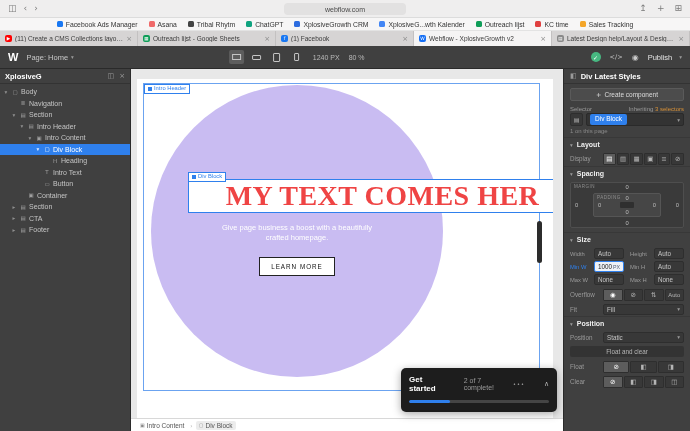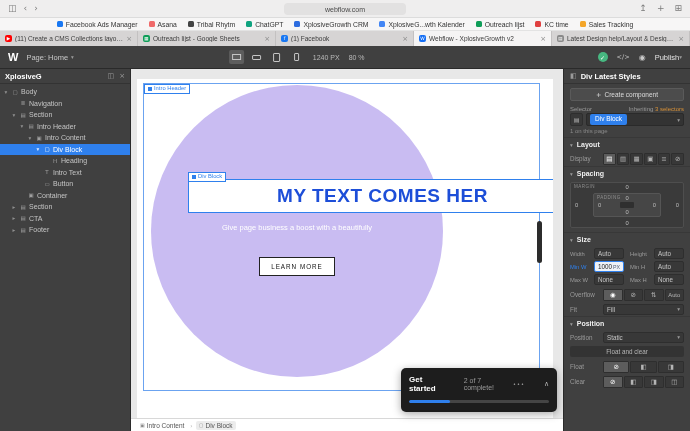--- a/index.html
+++ b/index.html
@@ -42,21 +42,21 @@
   .dev i{display:block;border:1px solid #c6c6c6}
   .i-desktop{width:9px;height:6px}
   .i-laptop{width:9px;height:5px;border-radius:1px}
   .i-tablet{width:7px;height:9px;border-radius:1px}
   .i-phone{width:5px;height:8px;border-radius:1px}
   .metric{color:#b9b9b9;font-size:7px;margin-left:4px}
   .right-group{margin-left:auto;display:flex;align-items:center;gap:9px}
   .check-circle{width:10px;height:10px;border-radius:50%;background:var(--c-green);color:#fff;font-size:6px;display:flex;align-items:center;justify-content:center}
   .code-icon{color:#c9c9c9;font-size:6.5px;font-family:"DejaVu Sans Mono",monospace}
   .eye-icon{color:#c9c9c9;font-size:8px}
-  .publish{color:#e2e2e2;font-size:7.5px;display:flex;align-items:center;gap:0}
+  .publish{color:#e2e2e2;font-size:7.5px;display:flex;align-items:center;gap:7px}
 
   
   .main{flex:1;display:flex;min-height:0}
 
   
   .navigator{width:131px;flex:none;background:#404040;border-right:1px solid #2b2b2b;display:flex;flex-direction:column}
   .nav-header{height:15px;flex:none;display:flex;align-items:center;padding:0 5px;border-bottom:1px solid #333}
   .nav-title{color:#fff;font-size:7.5px;font-weight:bold;flex:1}
   .nav-hicon{color:#9a9a9a;font-size:7px;margin-left:5px}
   .tree{padding-top:2px}
@@ -70,21 +70,21 @@
   
   .canvas{position:relative;flex:1;min-width:0;background:#e8e8e8}
   .artboard{position:absolute;left:6px;top:10px;right:10px;bottom:13px;background:#fff;overflow:hidden}
   .section-outline{position:absolute;left:6px;top:4px;right:13px;bottom:27px;border:1px solid #6ba3f0;pointer-events:none}
   .wf-tag{position:absolute;display:inline-flex;align-items:center;gap:2px;background:#fff;border:1px solid var(--c-accent);color:var(--c-accent);font-size:5.8px;padding:1px 3px;line-height:1;z-index:5}
   .tag-sq{width:4px;height:4px;background:var(--c-accent);display:inline-block}
   .intro-tag{left:7px;top:5px}
   .div-tag{left:51px;top:93px}
   .circle{position:absolute;left:14px;top:6px;width:292px;height:292px;border-radius:50%;background:var(--c-circle)}
   .heading-box{position:absolute;left:51px;top:100px;right:-24px;height:34px;background:#fff;border:1px solid var(--c-accent);z-index:2;display:flex;align-items:center;justify-content:center;overflow:visible}
-  .hero-heading{font-family:Liberation Sans, sans-serif;font-weight:800;font-size:19px;color:#1d4ed8;white-space:nowrap;letter-spacing:0.5px}
+  .hero-heading{font-family:Liberation Serif, serif;font-weight:800;font-size:28px;color:#ef4444;white-space:nowrap;letter-spacing:0.5px}
   .subtitle{position:absolute;left:58px;top:144px;width:204px;text-align:center;color:#fff;font-size:7.5px;line-height:9.5px;z-index:3}
   .learn-btn{position:absolute;left:122px;top:178px;width:76px;height:19px;background:#fff;border:1px solid #222;color:#111;font-size:6.3px;letter-spacing:1px;display:flex;align-items:center;justify-content:center;z-index:3}
   .scroll-thumb{position:absolute;right:21px;top:152px;width:5px;height:42px;background:#2c2c2c;border-radius:3px;z-index:6}
   .crumbbar{position:absolute;left:0;right:0;bottom:0;height:13px;background:#fff;border-top:1px solid #d8d8d8;display:flex;align-items:center;gap:3px;padding:0 6px;font-size:6.5px;color:#555;z-index:7}
   .crumb{display:inline-flex;align-items:center;gap:2px;padding:1px 3px;border-radius:2px}
   .crumb.last{background:#ececec}
   .crumb-icon{color:#8a8a8a;font-size:5px}
   .crumb-sep{color:#aaa;font-size:6px}
 
   
@@ -346,20 +346,21 @@
         </span>
         <div class="heading-box" data-name="selected-divblock-outline">
           <div class="hero-heading" data-name="hero-heading">MY TEXT COMES HER</div>
         </div>
         <span class="wf-tag div-tag" data-name="divblock-tag">
           <span class="tag-sq" data-name="div-icon"></span>
           <span data-name="divblock-tag-label">Div Block</span>
         </span>
         <div class="subtitle" data-name="hero-subtitle">
           <div data-name="hero-subtitle-line1">Give page business a boost with a beautifully</div>
+          <div data-name="hero-subtitle-line2">crafted homepage.</div>
         </div>
         <div class="learn-btn" data-name="learn-more-button">LEARN MORE</div>
       </div>
       <div class="scroll-thumb" data-name="canvas-scrollbar"></div>
 
       <div class="toast" data-name="get-started-toast">
         <div class="toast-row">
           <span class="toast-title" data-name="toast-title">Get started</span>
           <span class="toast-status" data-name="toast-status">2 of 7 complete!</span>
           <span class="toast-more" data-name="more-options-icon">•••</span>

